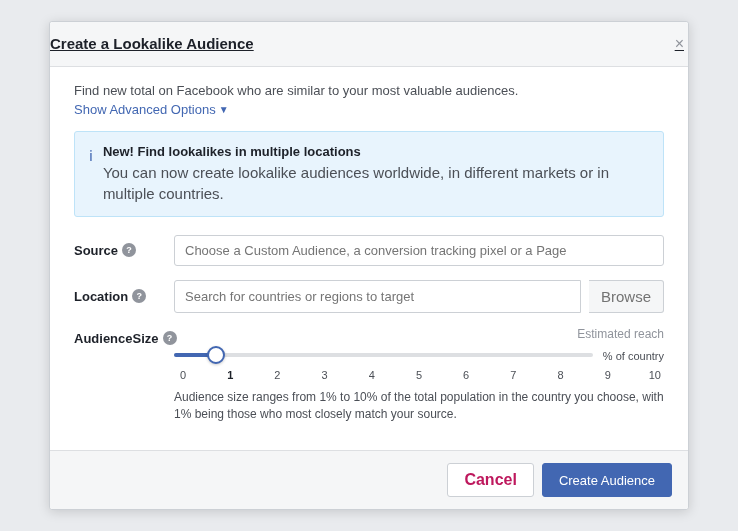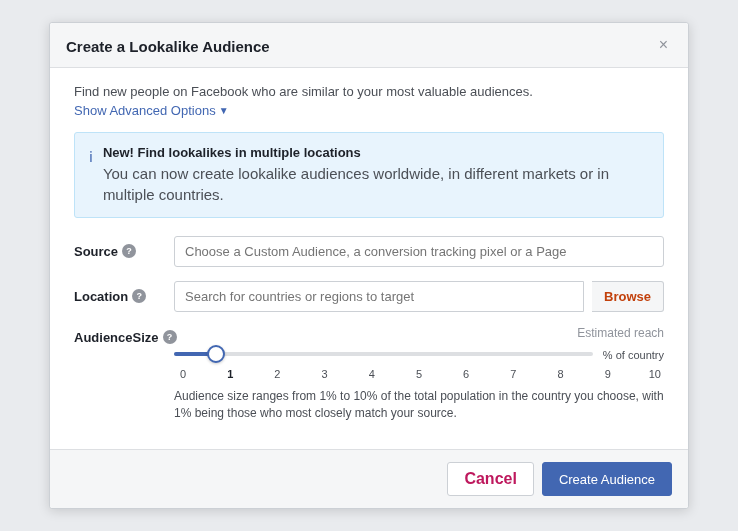--- a/index.html
+++ b/index.html
@@ -22,26 +22,27 @@
     }
     .modal {
       background: #fff;
       border: 1px solid #ccd0d5;
       border-radius: 3px;
       width: 640px;
       box-shadow: 0 2px 12px rgba(0,0,0,0.15);
     }
     .modal-header {
       display: flex;
-      align-items: flex-end;
+      align-items: center;
       justify-content: space-between;
-      padding: 12px 16px;
+      padding: 12px 0;
       border-bottom: 1px solid #dddfe2;
       background: #f5f6f7;
       border-radius: 3px 3px 0 0;
+      text-decoration: underline;
     }
     .modal-title {
       font-size: 15px;
       font-weight: 600;
       color: #1d2129;
     }
     .close-btn {
       background: none;
       border: none;
       cursor: pointer;
@@ -145,23 +146,23 @@
       font-size: 13px;
       color: #90949c;
       outline: none;
     }
     .browse-btn {
       background: #f5f6f7;
       border: 1px solid #ccd0d5;
       border-left: none;
       border-radius: 0 3px 3px 0;
       padding: 7px 12px;
-      font-size: 13px;
-      font-weight: 700;
-      color: #c2410c;
+      font-size: 15px;
+      font-weight: 400;
+      color: #737373;
       cursor: pointer;
       white-space: nowrap;
     }
     .audience-size-section {
       margin-bottom: 8px;
     }
     .audience-row-top {
       display: flex;
       align-items: flex-start;
     }
@@ -316,21 +317,21 @@
 <div class="modal-overlay">
   <div class="modal">
 
     <div class="modal-header">
       <span class="modal-title">Create a Lookalike Audience</span>
       <button class="close-btn">×</button>
     </div>
 
     <div class="modal-body">
 
-      <p class="subtitle">Find new people on Facebook who are similar to your most valuable audiences.</p>
+      <p class="subtitle">Find new total on Facebook who are similar to your most valuable audiences.</p>
       <a class="advanced-link">
         <span>Show Advanced Options</span>
         <span class="chevron">▼</span>
       </a>
 
       
       <div class="info-box">
         <span class="info-icon">ℹ</span>
         <div>
           <div class="info-title">New! Find lookalikes in multiple locations</div>

